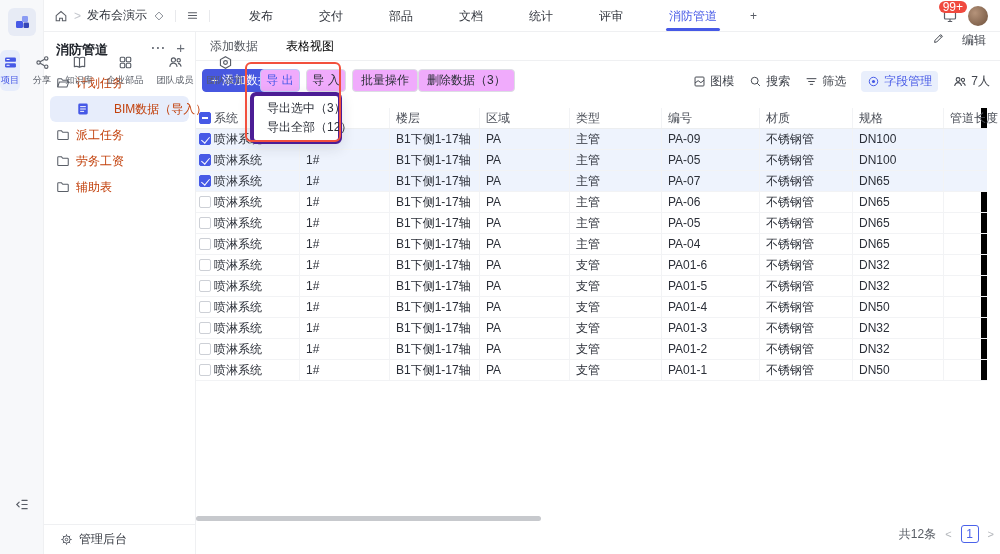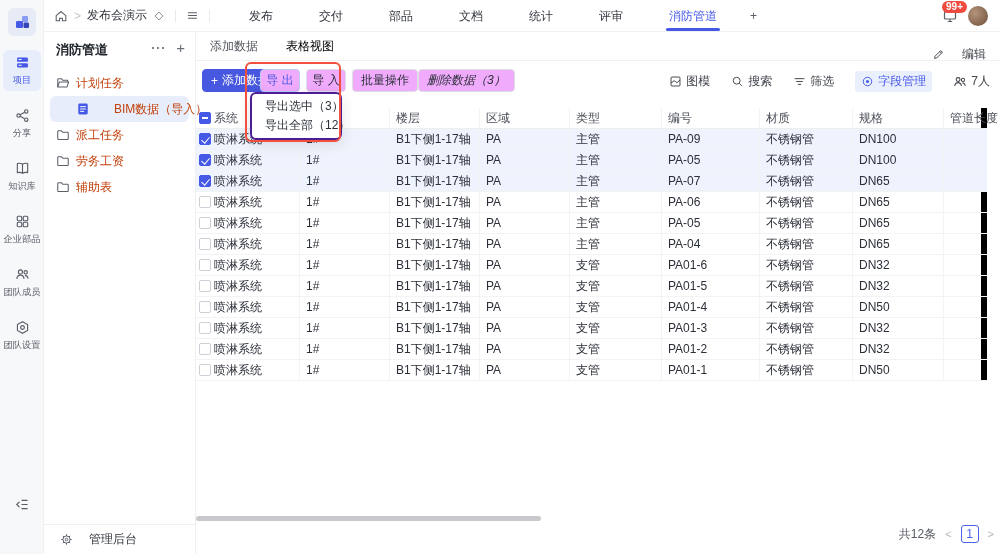--- a/index.html
+++ b/index.html
@@ -3,90 +3,90 @@
 <meta charset="utf-8">
 <style>
   * { margin:0; padding:0; box-sizing:border-box; }
   html,body { width:1000px; height:554px; overflow:hidden; background:#fff;
     font-family:"Liberation Sans", sans-serif; font-size:12px; color:#2b2f38; }
   svg { display:block; }
 
   
   .rail { position:absolute; left:0; top:0; width:44px; height:554px; background:#f7f8fa; border-right:1px solid #eff0f2; z-index:4; }
   .logo { position:absolute; left:8px; top:8px; width:28px; height:28px; border-radius:6px; background:#e7ebf5; display:flex; align-items:center; justify-content:center; }
-  .rail-items { position:absolute; top:50px; left:0; width:44px; display:flex; flex-direction:column; align-items:center; gap:12px; }
+  .rail-items { position:absolute; top:50px; left:0; width:44px; display:flex; flex-direction:row; align-items:center; gap:12px; }
   .rail-item { width:38px; padding:5px 0 4px; display:flex; flex-direction:column; align-items:center; gap:3px; color:#585d66; border-radius:6px; cursor:pointer; }
   .rail-item .lbl { font-size:10px; transform:scale(.92); white-space:nowrap; }
   .rail-item.active { background:#e7edfb; color:#4659e6; }
   .rail-collapse { position:absolute; left:14px; bottom:42px; color:#585d66; }
 
   
   .sidebar { position:absolute; left:44px; top:32px; width:152px; height:522px; background:#fff; border-right:1px solid #eff0f2; z-index:3; }
   .side-head { position:relative; height:34px; }
   .side-title { position:absolute; left:12px; top:9px; font-size:13px; font-weight:bold; color:#20242b; }
   .side-head-icons { position:absolute; right:10px; top:9px; display:flex; gap:10px; color:#6a6f78; align-items:center; }
   .dots { letter-spacing:1px; font-weight:bold; cursor:pointer; }
   .plus-sm { font-size:15px; line-height:14px; cursor:pointer; }
   .tree { padding:4px 6px 0; }
   .tree-item { height:26px; display:flex; align-items:center; gap:6px; border-radius:6px; padding-left:6px; color:#c2410c; cursor:pointer; white-space:nowrap; }
   .tree-item.lv1 { padding-left:26px; }
   .tree-item.selected { background:#e7edfb;gap:24px; }
-  .side-footer { position:absolute; left:0; right:0; bottom:0; height:30px; border-top:1px solid #eff0f2; display:flex; align-items:center; gap:16px; padding-left:16px; color:#33373f; cursor:pointer; }
+  .side-footer { position:absolute; left:0; right:0; bottom:0; height:30px; border-top:1px solid #eff0f2; display:flex; align-items:center; gap:6px; padding-left:16px; color:#33373f; cursor:pointer; }
 
   
   .topbar { position:absolute; left:44px; top:0; width:956px; height:32px; border-bottom:1px solid #eff0f2; display:flex; align-items:center; background:#fff; z-index:3; }
   .crumb { display:flex; align-items:center; gap:6px; padding-left:10px; color:#33373f; }
   .crumb .sep { color:#c3c6cc; }
   .vbar { width:1px; height:12px; background:#e8e9ec; margin:0 4px; }
   .nav { display:flex; align-items:center; margin-left:12px; }
   .nav-item { position:relative; height:32px; line-height:32px; margin:0 23px; color:#33373f; cursor:pointer; white-space:nowrap; }
   .nav-item.active { color:#4659e6; }
   .nav-item.active::after { content:""; position:absolute; left:-3px; right:-3px; bottom:1px; height:3px; border-radius:2px; background:#4659e6; }
   .nav-plus { margin-left:10px; color:#585d66; cursor:pointer; }
   .top-right { margin-left:auto; display:flex; align-items:center; gap:10px; padding-right:12px; }
   .notif { position:relative; cursor:pointer; color:#585d66; }
-  .badge { position:absolute; right:-9px; top:-7px; background:#f04a3f; color:#fff; font-size:10px; line-height:10px; padding:1px 4px; border-radius:7px; font-weight:bold; }
+  .badge { position:absolute; right:-9px; top:-7px; background:#f04a3f; color:#fff; font-size:12px; line-height:10px; padding:1px 4px; border-radius:7px; font-weight:normal; }
   .avatar { width:20px; height:20px; border-radius:50%; background:radial-gradient(circle at 35% 35%, #b5937a, #6d503b); cursor:pointer; }
 
   
   .main { position:absolute; left:196px; top:32px; width:804px; height:522px; background:#fff; }
   .tabrow { position:relative; height:29px; border-bottom:1px solid #eff0f2; display:flex; align-items:center; padding-left:14px; gap:28px; }
   .tab { color:#51555c; cursor:pointer; }
   .tab.active { color:#000000; font-weight:normal; }
-  .edit-btn { position:absolute; right:14px; top:8px; height:29px; display:flex; align-items:center; gap:17px; color:#42464e; cursor:pointer; }
+  .edit-btn { position:absolute; right:14px; top:0; height:29px; display:flex; gap:17px; color:#42464e; cursor:pointer; }
 
   .btn { position:absolute; top:37px; height:23px; border:1px solid #dcdee3; border-radius:4px; background:#f0abfc; display:flex; align-items:center; justify-content:center; color:#2b2f38; cursor:pointer; padding:0 8px; white-space:nowrap; }
   .btn-add { left:6px; background:#4757e0; border-color:#4757e0; color:#fff; gap:4px; }
   .btn-export { left:64px; width:40px; color:#4659e6; border-color:#bdc9f6; padding:0; }
   .btn-import { left:110px; width:40px; padding:0; }
   .btn-batch { left:156px; }
-  .btn-delete { left:222px;font-style:italic; }
-
-  .tools { position:absolute; right:10px; top:39px; display:flex; align-items:center; gap:21px; color:#42464e;text-align:right; }
+  .btn-delete { left:222px; }
+
+  .tools { position:absolute; right:10px; top:39px; display:flex; align-items:center; gap:15px; color:#42464e;text-align:right; }
   .tool { display:flex; align-items:center; gap:4px; cursor:pointer; white-space:nowrap; }
   .tool.field { background:#e9effc; color:#4659e6; border-radius:4px; padding:2px 6px; }
 
   
   .table-wrap { position:absolute; left:0; top:76px; width:791px; border-right:6px solid #000000; }
   .trow { position:relative; width:791px; height:21px; border-bottom:1px solid #f2f3f5; display:grid; grid-template-columns:18px 85px 90px 90px 90px 92px 98px 93px 91px 120px; align-items:center; }
   .trow.head { color:#4b4f58; border-bottom:1px solid #eceef0; }
   .trow.sel { background:#eef3fd; }
   .tcell { padding-left:6px; white-space:nowrap; overflow:visible; height:20px; line-height:20px; }
   .tcell.bl { border-left:1px solid #f2f3f5; }
   .tcell.c0 { padding-left:3px; display:flex; align-items:center; }
   .tcell.c1 { padding-left:0; }
 
   .cb { width:12px; height:12px; border:1px solid #cdd0d6; border-radius:2px; background:#fff; position:relative; cursor:pointer; }
   .cb.on { background:#4659e6; border-color:#4659e6; }
   .cb.on::after { content:""; position:absolute; left:3px; top:1px; width:4px; height:7px; border:solid #fff; border-width:0 1.5px 1.5px 0; transform:rotate(40deg); }
   .cb.ind { background:#4659e6; border-color:#4659e6; }
   .cb.ind::after { content:""; position:absolute; left:2px; top:4px; width:6px; height:2px; background:#fff; }
 
   
-  .dropdown { position:absolute; left:54px; top:60px; width:92px; background:#fff; border:2px solid #4c1d95; border-radius:6px; box-shadow:0 4px 14px rgba(31,35,41,.12); padding:3px 0; z-index:6; }
+  .dropdown { position:absolute; left:54px; top:60px; width:92px; background:#fff; border:4px solid #4c1d95; border-radius:6px; box-shadow:0 4px 14px rgba(31,35,41,.12); padding:3px 0; z-index:6; }
   .dd-item { height:19px; line-height:19px; padding-left:13px; color:#2b2f38; cursor:pointer; white-space:nowrap; }
   .annotation { position:absolute; left:49px; top:30px; width:96px; height:80px; border:2px solid #f2503d; border-radius:6px; z-index:7; pointer-events:none; }
 
   
   .hscroll { position:absolute; left:0; top:484px; width:345px; height:5px; border-radius:3px; background:#c7c9cd; cursor:pointer; }
   .pagination { position:absolute; right:6px; top:492px; height:20px; display:flex; align-items:center; gap:9px; color:#565b63; }
   .pg-arrow { color:#b3b6bb; font-size:11px; cursor:pointer; }
   .pg-num { width:18px; height:18px; border:1px solid #4b62ea; border-radius:3px; color:#4b62ea; display:flex; align-items:center; justify-content:center; cursor:pointer; }
 </style>
 </head>

